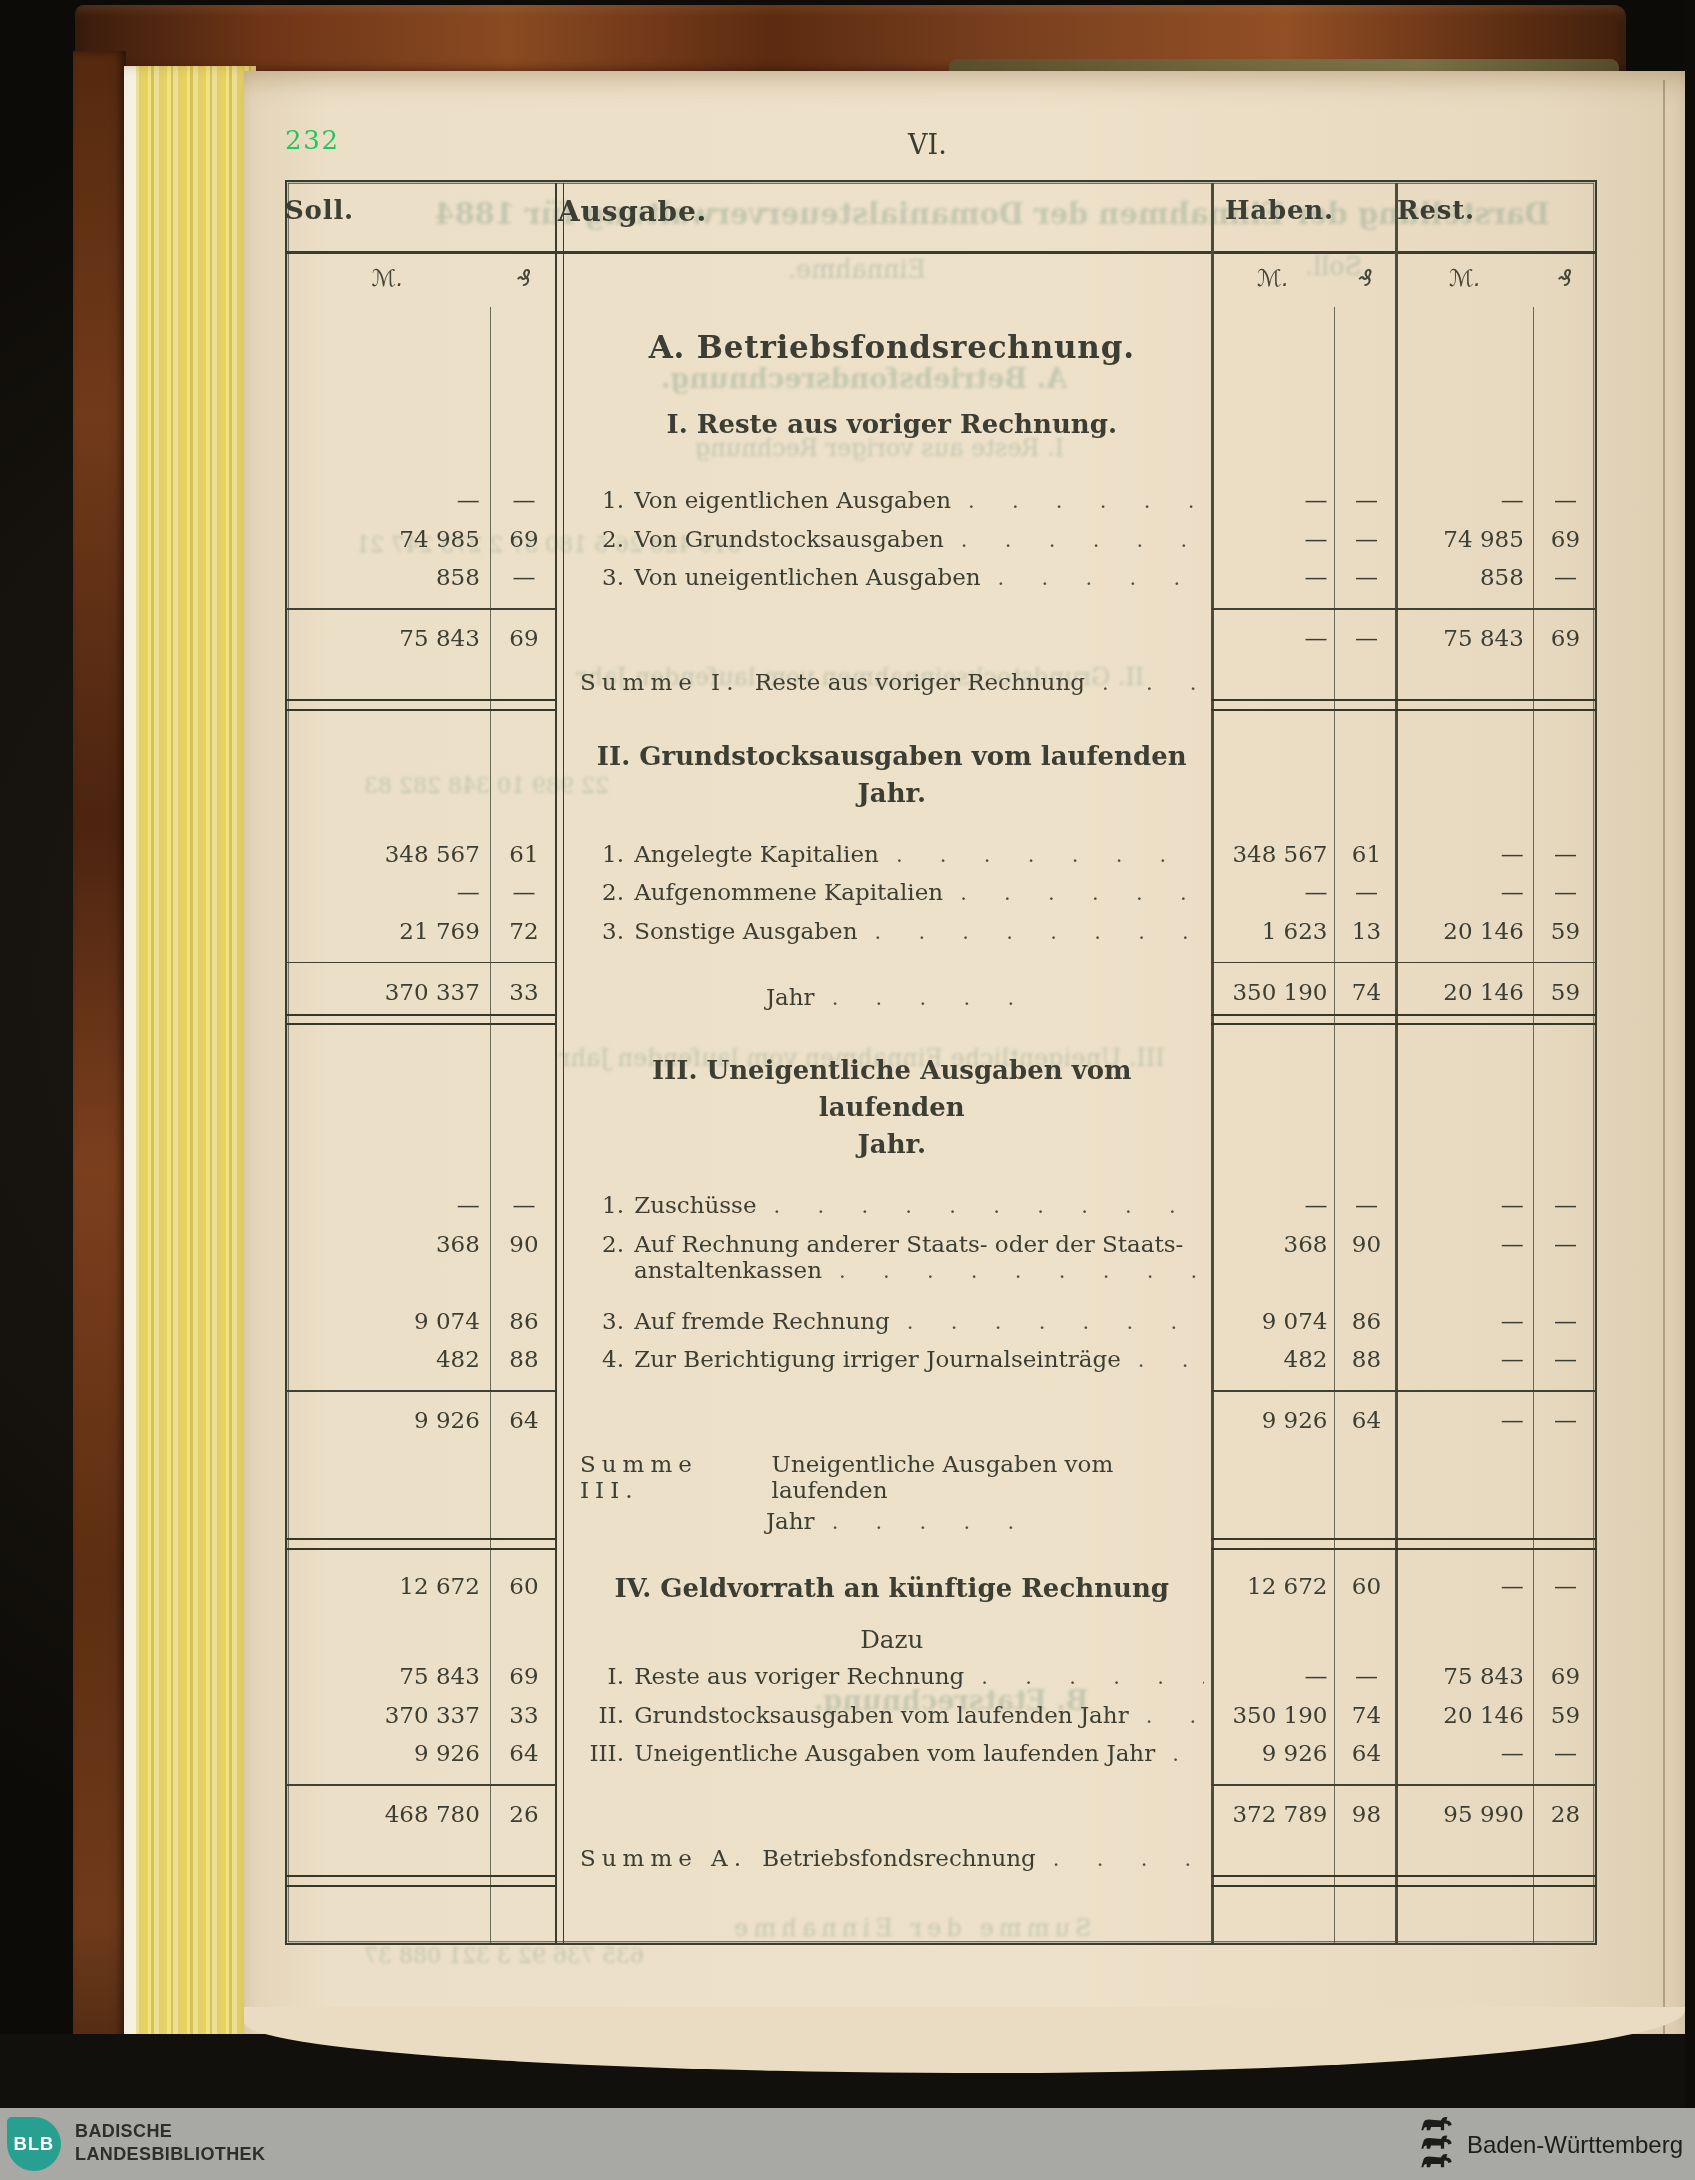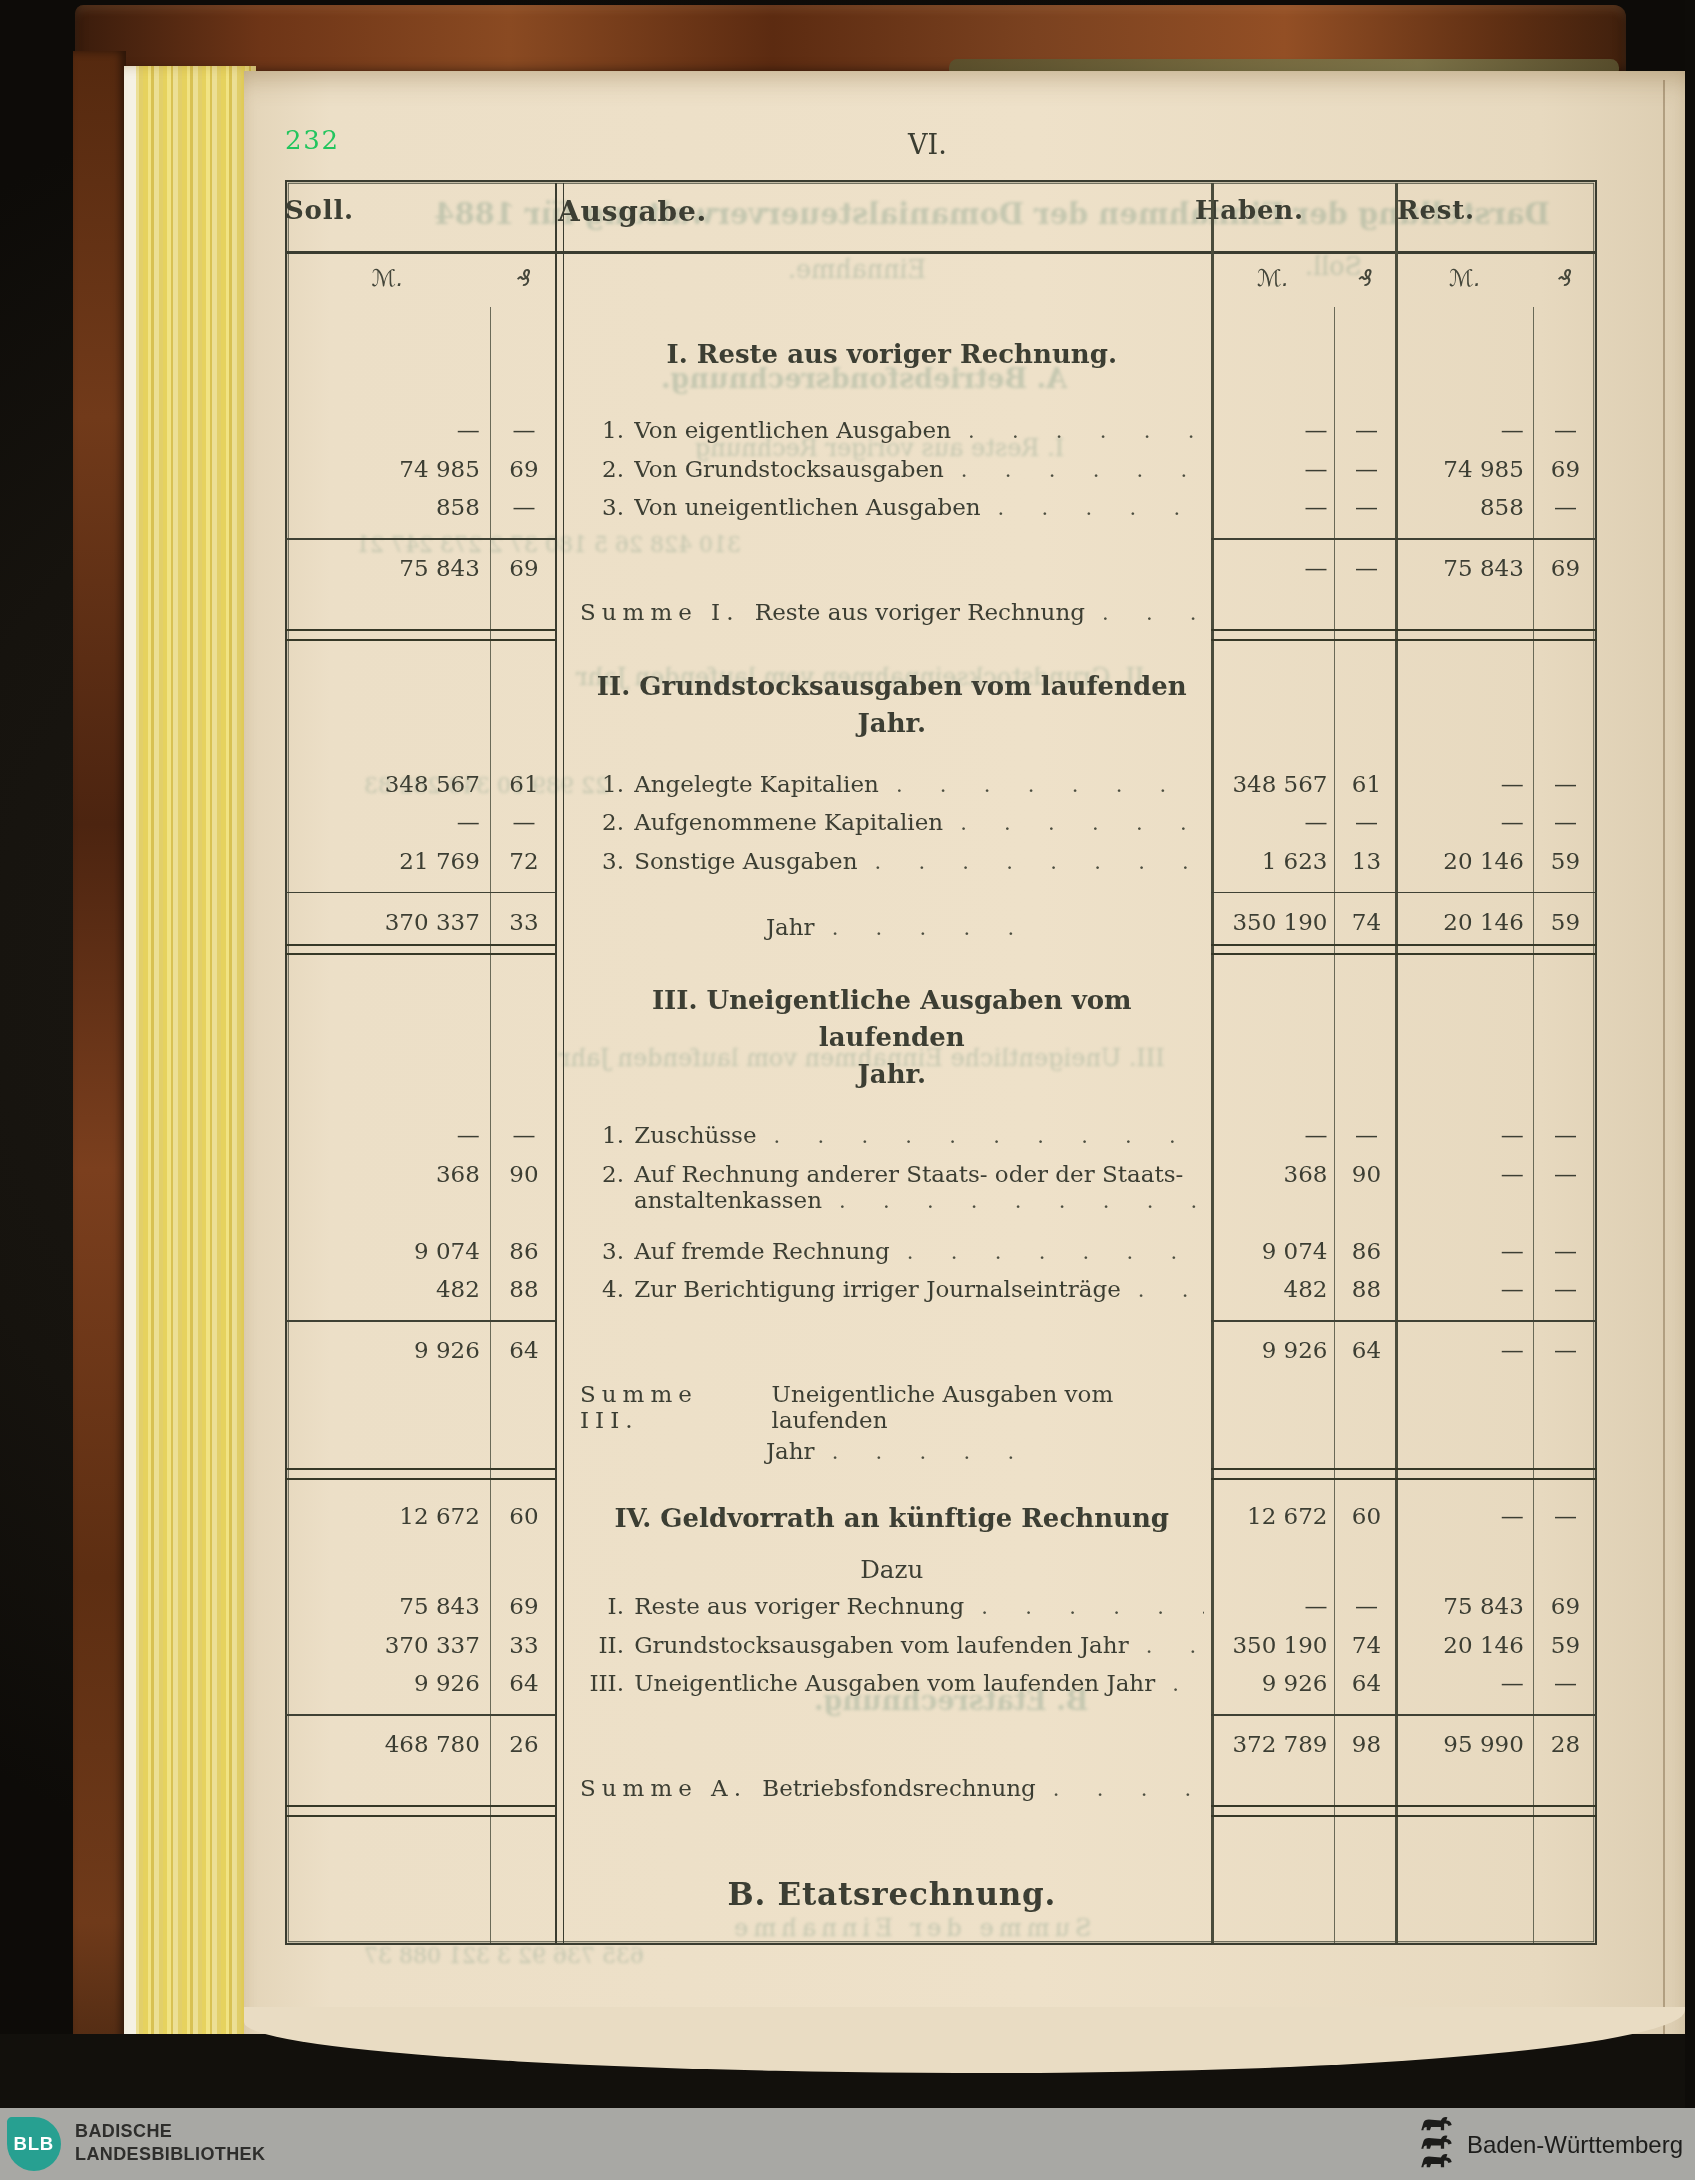--- a/index.html
+++ b/index.html
@@ -54,21 +54,21 @@
   .pageno{position:absolute;left:285px;top:125px;font-size:26px;color:#22c55e;letter-spacing:1.7px;}
   .roman-head{position:absolute;left:908px;top:129px;font-size:27px;color:#3b3d31;}
 
   
   .ledger{position:absolute;left:285px;top:180px;width:1312px;height:1765px;color:#3c3e33;}
   .outer{position:absolute;inset:0;border:2.5px solid #3a3c30;box-shadow:inset 0 0 0 0.8px #ecdfc7, inset 0 0 0 1.7px #4a4c3e;}
   .hdr-rule{position:absolute;left:0;right:0;top:71px;height:2.5px;background:#3a3c30;}
   .hdr{position:absolute;top:15.3px;font-size:26px;font-weight:bold;text-align:left;letter-spacing:0.8px;}
   .hdr.soll{left:0;width:273px;}
   .hdr.ausg{left:273px;width:654px;font-size:28px;}
-  .hdr.habn{left:910px;width:185px;}
+  .hdr.habn{left:940px;width:185px;}
   .hdr.rest{left:1112px;width:200px;}
   .sub{position:absolute;top:85px;font-size:23px;font-style:italic;text-align:center;
        font-family:"DejaVu Sans",sans-serif;color:#44463a;}
   .sub.s1{left:0;width:205px;} .sub.s2{left:205px;width:68px;}
   .sub.h1{left:927px;width:122px;} .sub.h2{left:1049px;width:63px;}
   .sub.r1{left:1112px;width:136px;} .sub.r2{left:1248px;width:64px;}
 
   .vl{position:absolute;bottom:2.5px;background:#4a4c3c;}
   .vl.light{width:0.8px;top:127px;opacity:.8;}
   .vl.heavy{width:2.5px;top:2.5px;}
@@ -177,20 +177,29 @@
   <div class="sub r2">₰</div>
 
   <div class="vl light x1"></div>
   <div class="vl dbl x2"></div>
   <div class="vl heavy x3"></div>
   <div class="vl light x4"></div>
   <div class="vl heavy x5"></div>
   <div class="vl light x6"></div>
 
   <div class="tbody" id="tbody">
+      <div class="row row-heading1">
+        <span class="cell c-sm"></span>
+        <span class="cell c-sp"></span>
+        <span class="cell c-lab"><span>A. Betriebsfondsrechnung.</span></span>
+        <span class="cell c-hm"></span>
+        <span class="cell c-hp"></span>
+        <span class="cell c-rm"></span>
+        <span class="cell c-rp"></span>
+      </div>
       <div class="row row-heading2 mt-md">
         <span class="cell c-sm"></span>
         <span class="cell c-sp"></span>
         <span class="cell c-lab"><span>I. Reste aus voriger Rechnung.</span></span>
         <span class="cell c-hm"></span>
         <span class="cell c-hp"></span>
         <span class="cell c-rm"></span>
         <span class="cell c-rp"></span>
       </div>
       <div class="row row-item mt-lg">

